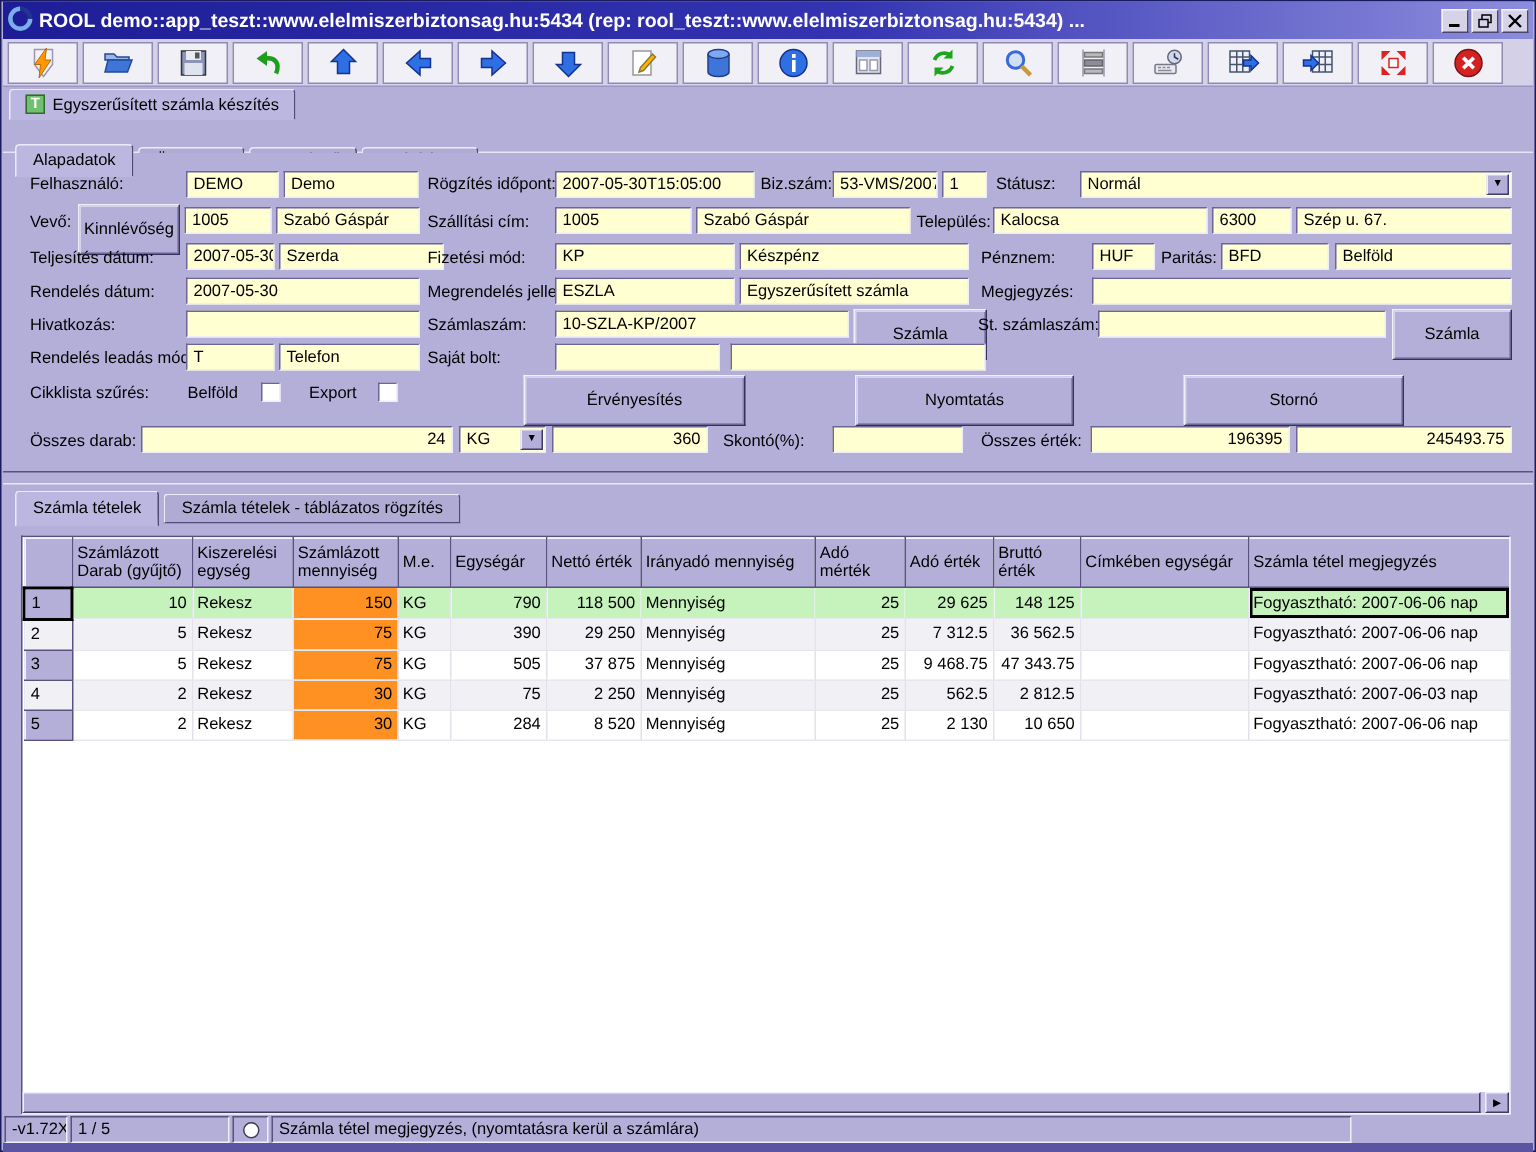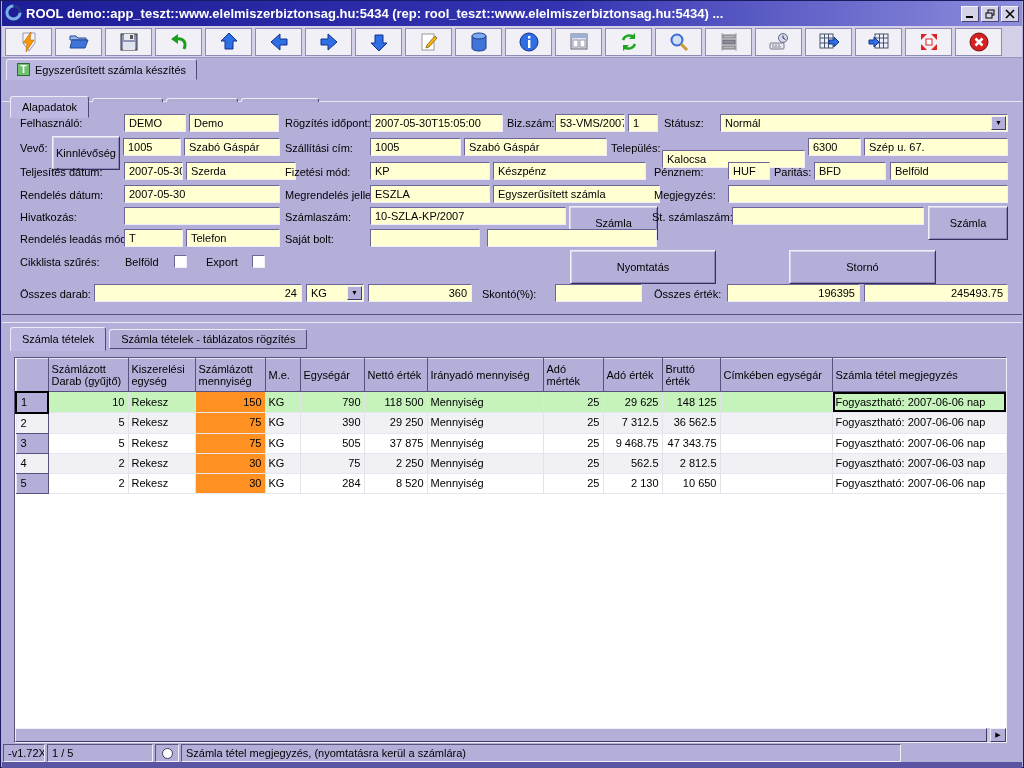--- a/index.html
+++ b/index.html
@@ -329,41 +329,41 @@
     </div>
 
     <span class="lbl" style="left:18px;top:38px">Vevő:</span>
     <button class="btn3d" style="left:50px;top:34px;width:68px;height:20px">Kinnlévőség</button>
     <div class="fld" style="left:121px;top:36px;width:58px">1005</div>
     <div class="fld" style="left:182px;top:36px;width:96px">Szabó Gáspár</div>
     <span class="lbl" style="left:283px;top:38px">Szállítási cím:</span>
     <div class="fld" style="left:368px;top:36px;width:91px">1005</div>
     <div class="fld" style="left:462px;top:36px;width:143px">Szabó Gáspár</div>
     <span class="lbl" style="left:609px;top:38px">Település:</span>
-    <div class="fld" style="left:660px;top:48px;width:143px">Kalocsa</div>
+    <div class="fld" style="left:660px;top:36px;width:143px">Kalocsa</div>
     <div class="fld" style="left:806px;top:36px;width:53px">6300</div>
     <div class="fld" style="left:862px;top:36px;width:144px">Szép u. 67.</div>
 
     <span class="lbl" style="left:18px;top:62px">Teljesítés dátum:</span>
     <div class="fld" style="left:122px;top:60px;width:59px">2007-05-30</div>
     <div class="fld" style="left:184px;top:60px;width:110px">Szerda</div>
     <span class="lbl" style="left:283px;top:62px">Fizetési mód:</span>
     <div class="fld" style="left:368px;top:60px;width:120px">KP</div>
     <div class="fld" style="left:491px;top:60px;width:153px">Készpénz</div>
     <span class="lbl" style="left:652px;top:62px">Pénznem:</span>
     <div class="fld" style="left:726px;top:60px;width:42px">HUF</div>
     <span class="lbl" style="left:772px;top:62px">Paritás:</span>
     <div class="fld" style="left:812px;top:60px;width:72px">BFD</div>
     <div class="fld" style="left:888px;top:60px;width:118px">Belföld</div>
 
     <span class="lbl" style="left:18px;top:85px">Rendelés dátum:</span>
     <div class="fld" style="left:122px;top:83px;width:156px">2007-05-30</div>
     <span class="lbl" style="left:283px;top:85px">Megrendelés jelleg:</span>
     <div class="fld" style="left:368px;top:83px;width:120px">ESZLA</div>
-    <div class="fld" style="left:491px;top:83px;width:167px">Egyszerűsített számla</div>
+    <div class="fld" style="left:491px;top:83px;width:153px">Egyszerűsített számla</div>
     <span class="lbl" style="left:652px;top:85px">Megjegyzés:</span>
     <div class="fld" style="left:726px;top:83px;width:280px"></div>
 
     <span class="lbl" style="left:18px;top:107px">Hivatkozás:</span>
     <div class="fld" style="left:122px;top:105px;width:156px"></div>
     <span class="lbl" style="left:283px;top:107px">Számlaszám:</span>
     <div class="fld" style="left:368px;top:105px;width:196px">10-SZLA-KP/2007</div>
     <button class="btn3d" style="left:567px;top:104px;width:89px;height:20px">Számla</button>
     <span class="lbl" style="left:650px;top:107px">St. számlaszám:</span>
     <div class="fld" style="left:730px;top:105px;width:192px"></div>
@@ -374,20 +374,21 @@
     <div class="fld" style="left:184px;top:127px;width:94px">Telefon</div>
     <span class="lbl" style="left:283px;top:129px">Saját bolt:</span>
     <div class="fld" style="left:368px;top:127px;width:110px"></div>
     <div class="fld" style="left:485px;top:127px;width:170px"></div>
 
     <span class="lbl" style="left:18px;top:152px">Cikklista szűrés:</span>
     <span class="lbl" style="left:123px;top:152px">Belföld</span>
     <span class="chk" style="left:172px;top:153px"></span>
     <span class="lbl" style="left:204px;top:152px">Export</span>
     <span class="chk" style="left:250px;top:153px"></span>
+    <button class="btn3d" style="left:347px;top:148px;width:148px;height:22px">Érvényesítés</button>
     <button class="btn3d" style="left:568px;top:148px;width:146px;height:22px">Nyomtatás</button>
     <button class="btn3d" style="left:787px;top:148px;width:147px;height:22px">Stornó</button>
 
     <span class="lbl" style="left:18px;top:184px">Összes darab:</span>
     <div class="fld num" style="left:92px;top:182px;width:208px">24</div>
     <div class="fld dd" style="left:304px;top:182px;width:58px">
       <span>KG</span>
       <span class="dd-arrow">▼</span>
     </div>
     <div class="fld num" style="left:366px;top:182px;width:104px">360</div>

